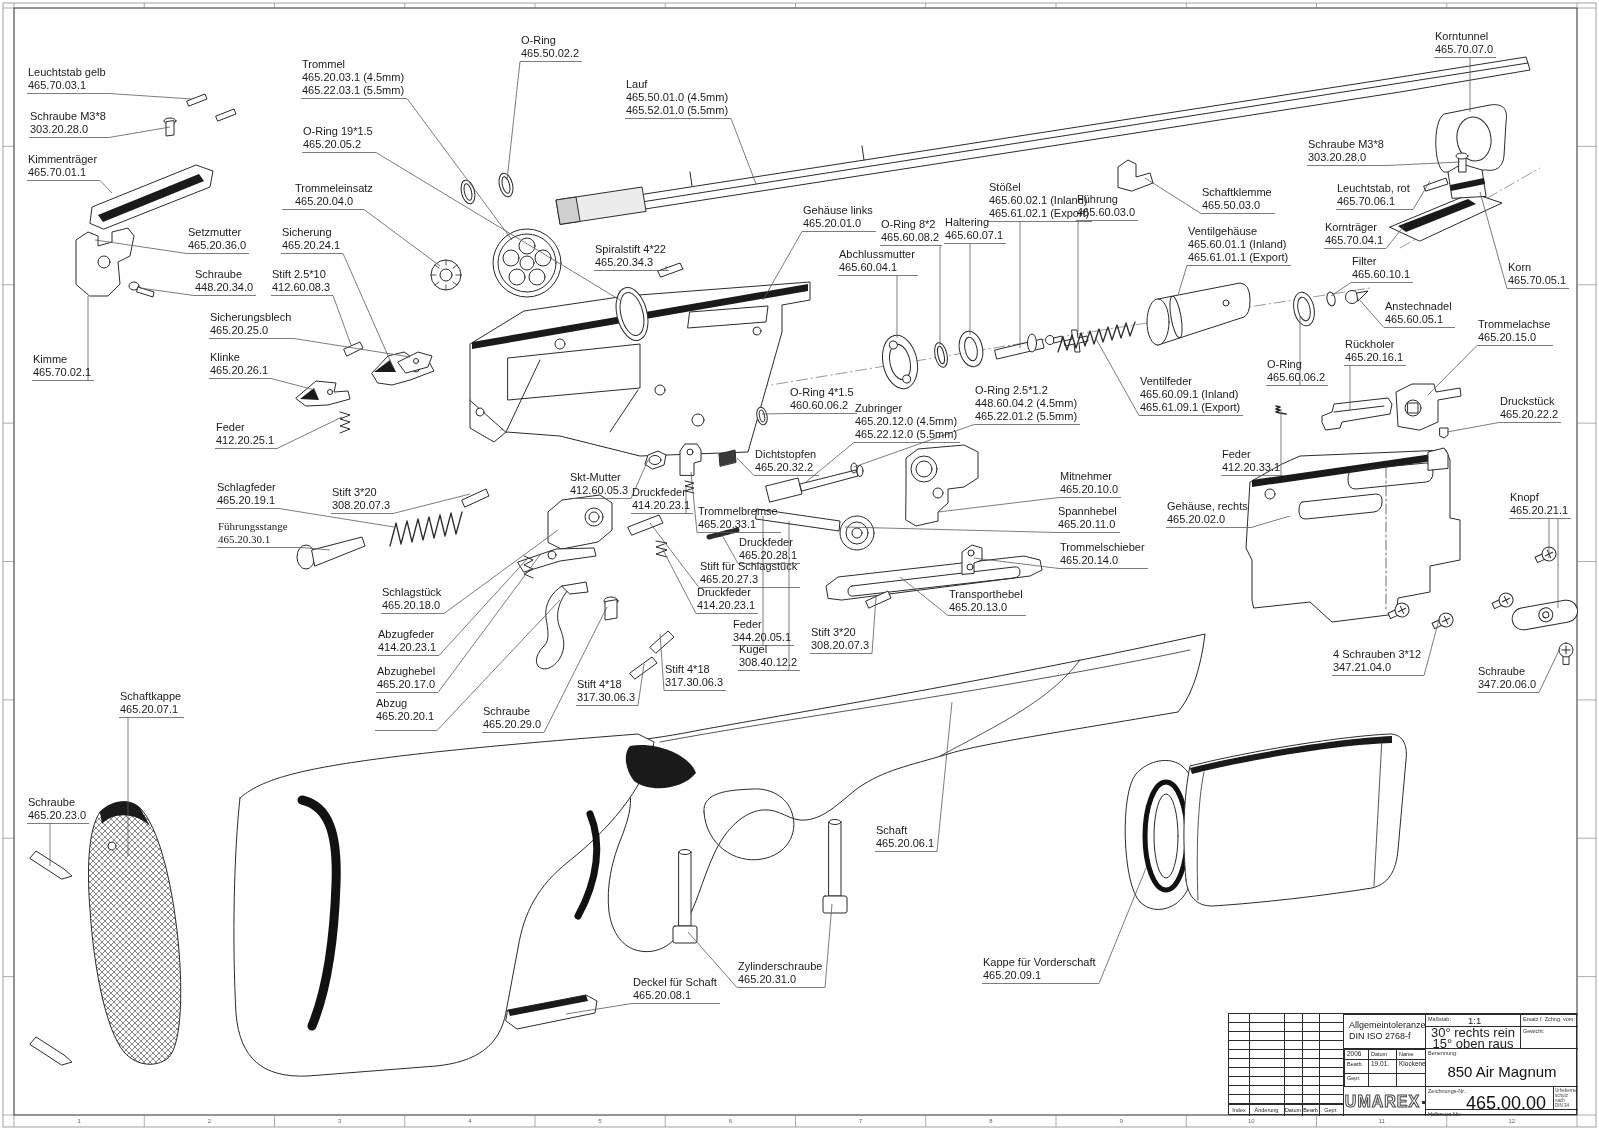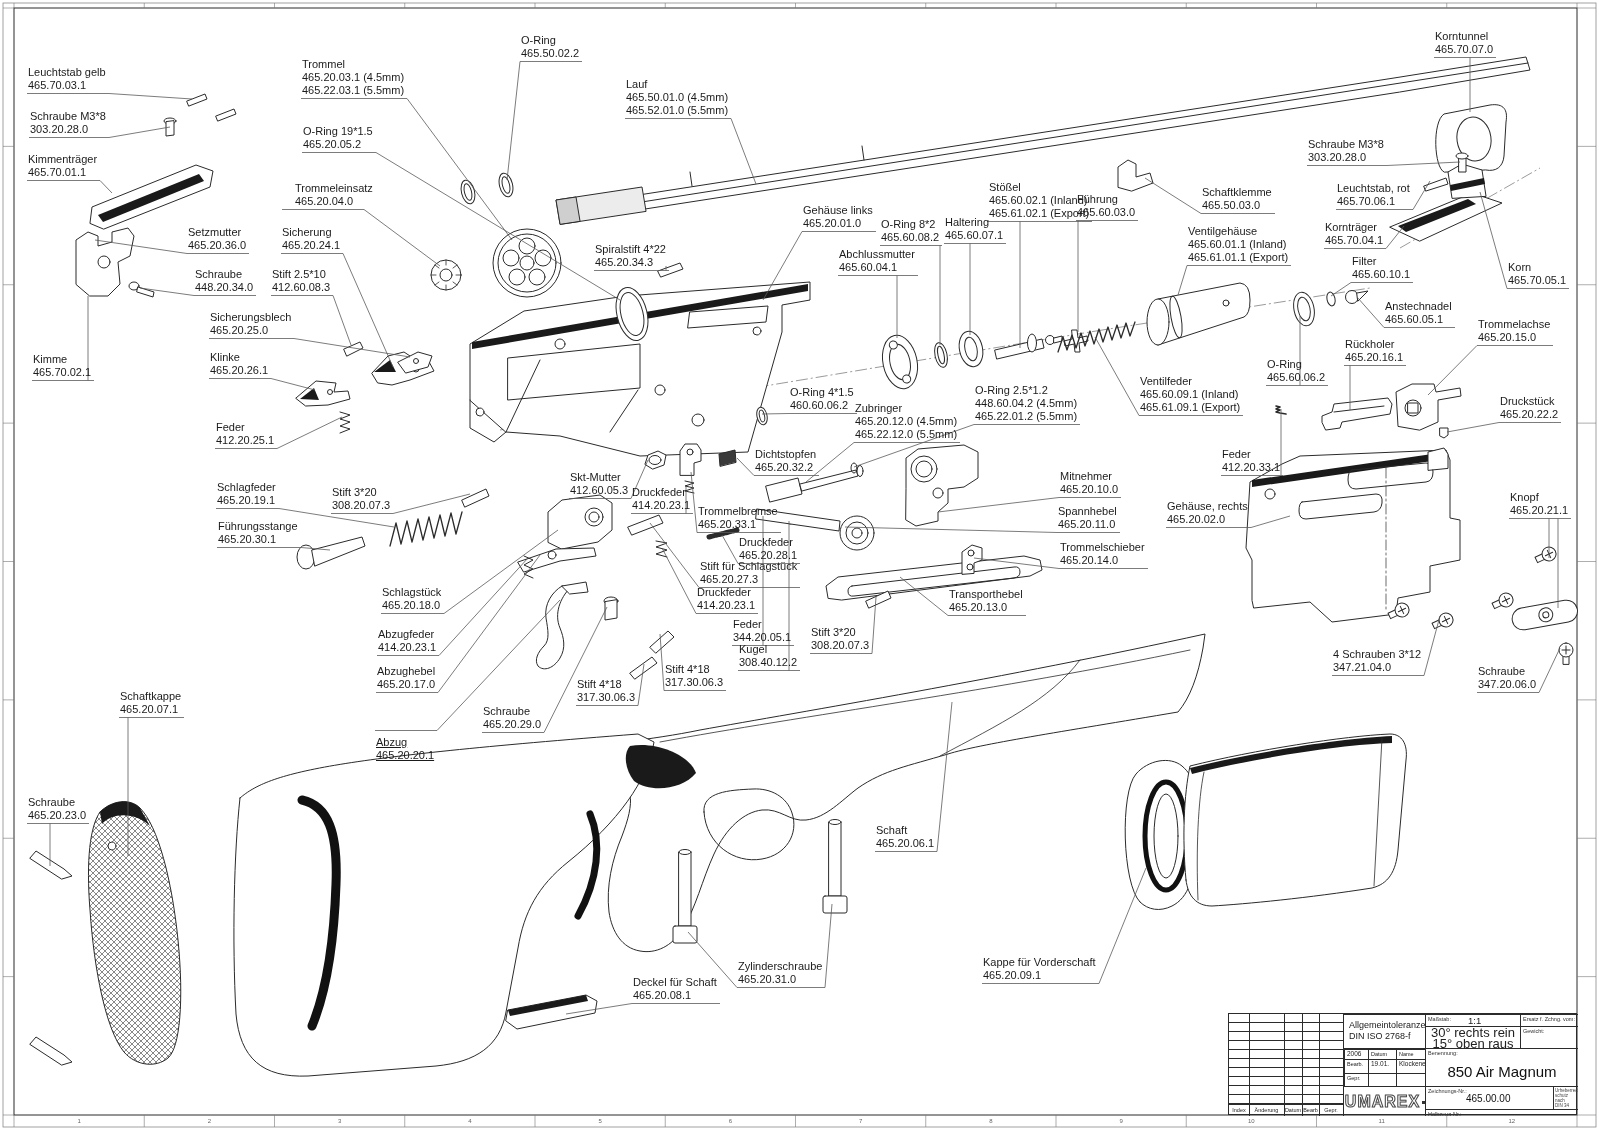--- a/index.html
+++ b/index.html
@@ -29,21 +29,21 @@
   .logo-mark{display:inline-block;width:3px;height:3px;background:#333;margin:2px 0 0 2px;vertical-align:top;}
   #tb-scale{left:196px;top:0;width:95px;height:12px;}
   #tb-scale .val{position:absolute;left:42px;top:0;font-size:9.5px;line-height:12px;}
   #tb-scale .tb-lbl{display:inline-block;}
   #tb-ersatz{left:291px;top:0;width:58px;height:12px;}
   #tb-notes{left:196px;top:12px;width:95px;height:22px;font-size:13px;line-height:11px;text-align:center;}
   #tb-gewicht{left:291px;top:12px;width:58px;height:22px;}
   #tb-ben{left:196px;top:34px;width:153px;height:38px;}
   #tb-ben .big{font-size:15px;text-align:center;margin-top:7px;color:#111;}
   #tb-znr{left:196px;top:72px;width:128px;height:23px;}
-  #tb-znr .num{position:absolute;left:40px;top:6px;font-size:10px;color:#111;}
+  #tb-znr .num{position:absolute;left:40px;top:6px;font-size:18px;color:#111;}
   #tb-copy{left:324px;top:72px;width:25px;height:23px;font-size:4.5px;line-height:5px;padding:1px;color:#444;}
   #tb-halb{left:196px;top:95px;width:153px;height:7px;}
 </style>
 </head>
 <body>
 
 <div id="sheet">
 
 <svg id="art" width="1599" height="1130" viewBox="0 0 1599 1130" xmlns="http://www.w3.org/2000/svg">
   <defs>
@@ -662,21 +662,21 @@
       <div class="label" style="left: 210px; top: 311px;">Sicherungsblech
 465.20.25.0</div>
       <div class="label" style="left: 210px; top: 351px;">Klinke
 465.20.26.1</div>
       <div class="label" style="left: 216px; top: 421px;">Feder
 412.20.25.1</div>
       <div class="label" style="left: 217px; top: 481px;">Schlagfeder
 465.20.19.1</div>
       <div class="label" style="left: 332px; top: 486px;">Stift 3*20
 308.20.07.3</div>
-      <div class="label" style="left: 218px; top: 520px;">Führungsstange
+      <div class="label" style="left: 218px; top: 520px; font-family: Liberation Serif, serif;">Führungsstange
 465.20.30.1</div>
       <div class="label" style="left: 302px; top: 58px;">Trommel
 465.20.03.1 (4.5mm)
 465.22.03.1 (5.5mm)</div>
       <div class="label" style="left: 303px; top: 125px;">O-Ring 19*1.5
 465.20.05.2</div>
       <div class="label" style="left: 283px; top: 182px; margin-left: 12px;">Trommeleinsatz
 465.20.04.0</div>
       <div class="label" style="left: 521px; top: 34px;">O-Ring
 465.50.02.2</div>
@@ -753,21 +753,21 @@
       <div class="label" style="left: 665px; top: 663px;">Stift 4*18
 317.30.06.3</div>
       <div class="label" style="left: 577px; top: 678px;">Stift 4*18
 317.30.06.3</div>
       <div class="label" style="left: 382px; top: 586px;">Schlagstück
 465.20.18.0</div>
       <div class="label" style="left: 378px; top: 628px;">Abzugfeder
 414.20.23.1</div>
       <div class="label" style="left: 377px; top: 665px;">Abzughebel
 465.20.17.0</div>
-      <div class="label" style="left: 376px; top: 736px; text-decoration: underline;">Abzug
+      <div class="label" style="left: 376px; top: 697px;">Abzug
 465.20.20.1</div>
       <div class="label" style="left: 483px; top: 705px;">Schraube
 465.20.29.0</div>
       <div class="label" style="left: 1060px; top: 470px;">Mitnehmer
 465.20.10.0</div>
       <div class="label" style="left: 1058px; top: 505px;">Spannhebel
 465.20.11.0</div>
       <div class="label" style="left: 1060px; top: 541px;">Trommelschieber
 465.20.14.0</div>
       <div class="label" style="left: 949px; top: 588px;">Transporthebel

